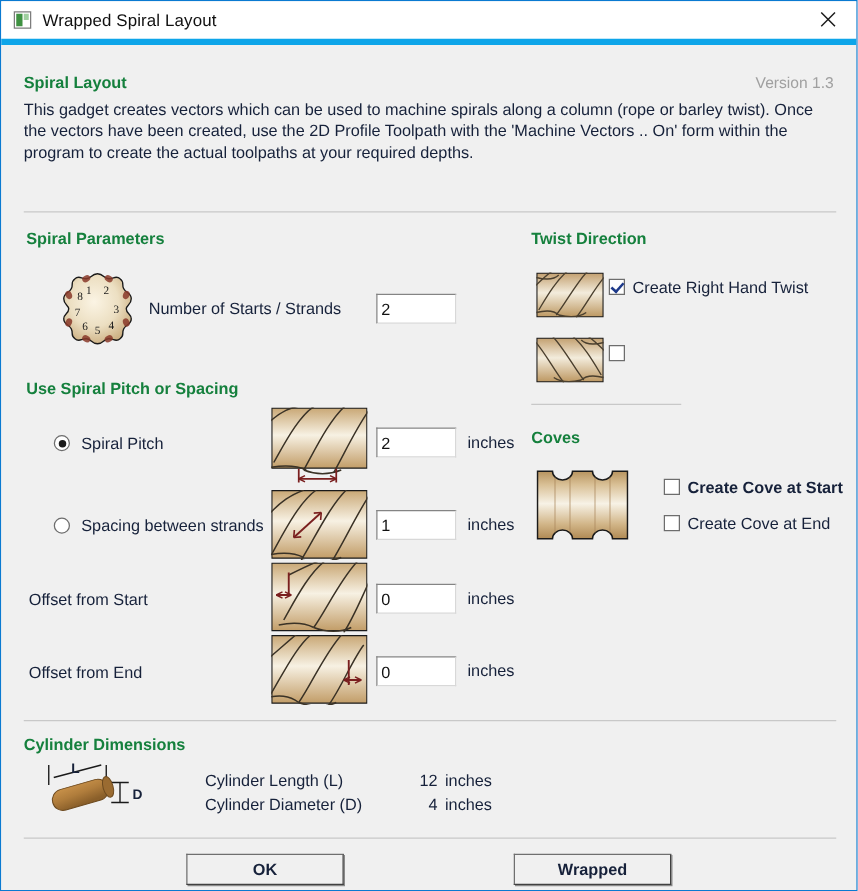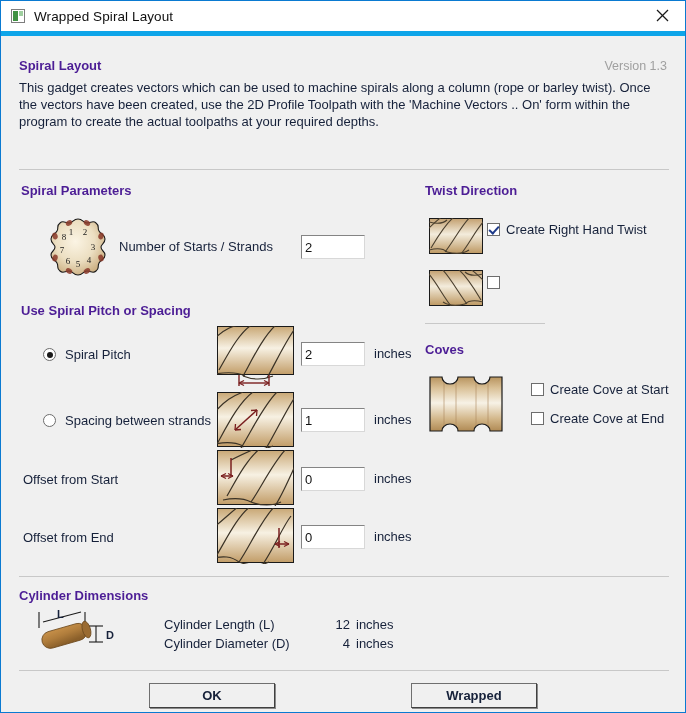--- a/index.html
+++ b/index.html
@@ -45,21 +45,21 @@
     position:absolute;right:0;top:0;width:46px;height:29px;
     display:flex;align-items:center;justify-content:center;
     font-size:15px;color:#1a1a1a;cursor:default;
   }
   
   #content{
     flex:1 1 auto;position:relative;
     background:#f0f0f0;
   }
   .hdr{
-    font-size:13px;font-weight:bold;color:#4c1d95;
+    font-size:13px;font-weight:bold;color:#15803d;
   }
   .lbl{
     font-size:13px;color:#16213a;
   }
   .muted{color:#a0a0a0;}
   .rule{
     height:1px;background:#c8c8c8;
   }
   
   .abs{position:absolute;}
@@ -365,21 +365,21 @@
                  V55 H61 A8 7 0 0 0 45 55 H29 A8 7 0 0 0 13 55 H1 Z" fill="url(#gW3)" stroke="#1a1a1a" stroke-width="1.2"></path>
         <g stroke="#a8845a" stroke-width="0.9" opacity=".65">
           <line x1="15" y1="6" x2="15" y2="50"></line>
           <line x1="27" y1="6" x2="27" y2="50"></line>
           <line x1="47" y1="6" x2="47" y2="50"></line>
           <line x1="59" y1="6" x2="59" y2="50"></line>
         </g>
       </svg>
     </div>
     <div class="cbox" style="left:530px;top:347px;"></div>
-    <div class="abs lbl" style="left:549px;top:346px;">Create Cove at Start</div>
+    <div class="abs lbl" style="left:549px;top:346px;font-weight:bold;">Create Cove at Start</div>
     <div class="cbox" style="left:530px;top:376px;"></div>
     <div class="abs lbl" style="left:549px;top:375px;">Create Cove at End</div>
 
     <div class="abs rule" id="rule-bottom"></div>
     <div class="abs hdr" id="cyl-hdr">Cylinder Dimensions</div>
 
     <div class="thumb" style="left:24px;top:572px;">
       <svg width="100" height="48" viewBox="0 0 100 48">
         <defs>
           <linearGradient id="gCyl" x1="0" y1="0" x2="0.25" y2="1">

